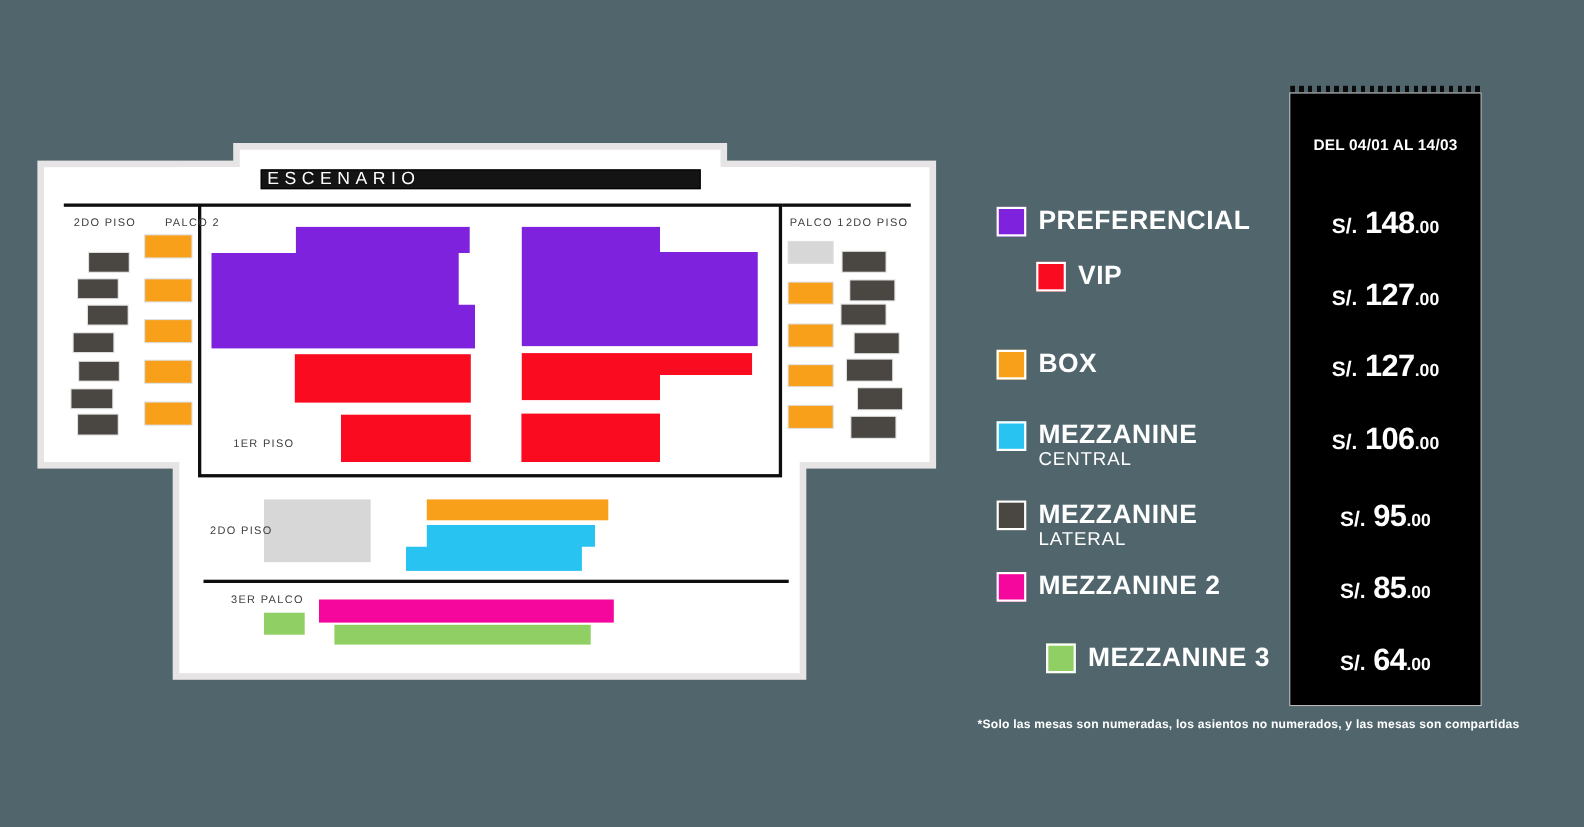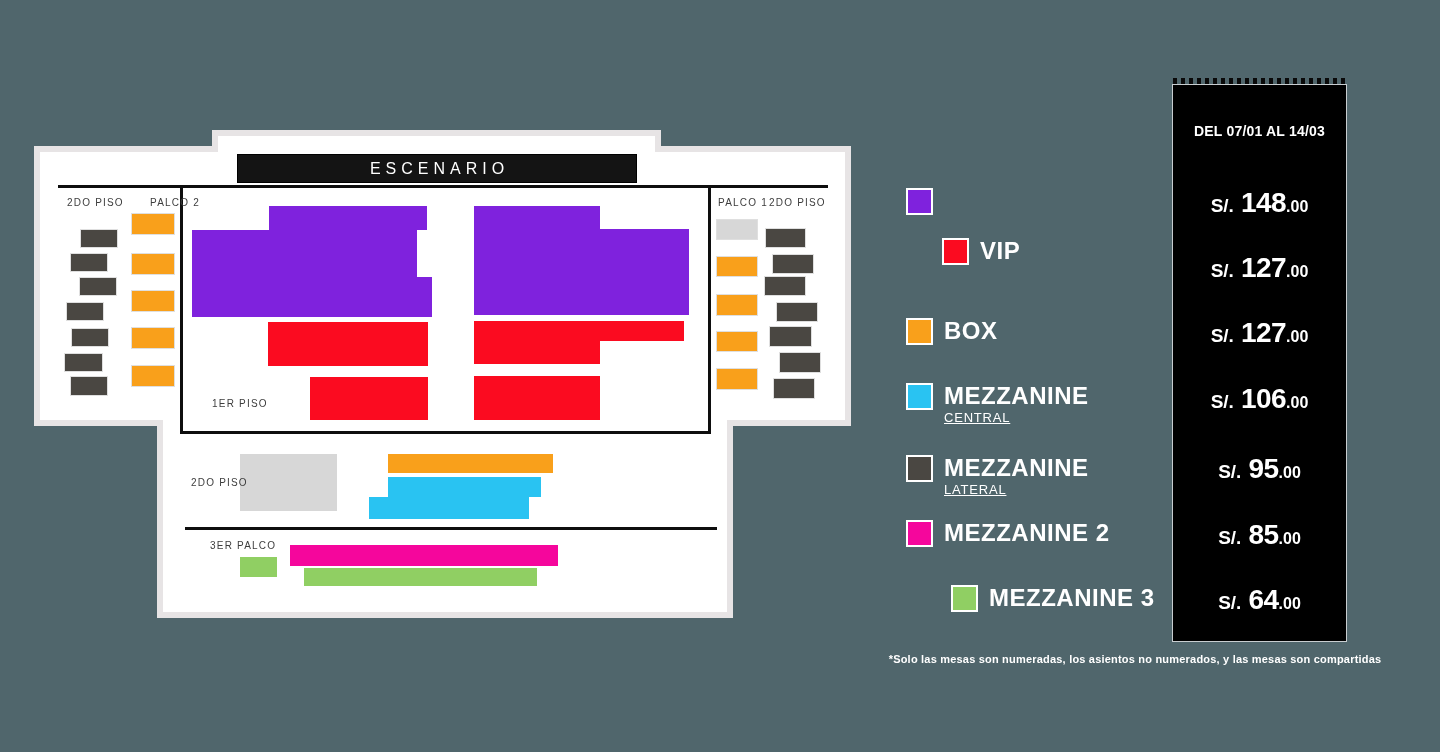--- a/index.html
+++ b/index.html
@@ -10,23 +10,23 @@
     -webkit-font-smoothing:antialiased;
   }
   
   .back{position:absolute;background:#e7e4e5;z-index:0;}
   .white{position:absolute;background:#ffffff;z-index:1;}
   
   .blackline{position:absolute;background:#0e0e0e;z-index:3;}
   .mainbox{position:absolute;border:3px solid #0e0e0e;background:transparent;z-index:3;}
   
   .stage{
-    position:absolute;left:237px;top:154px;width:400px;height:29px;
+    position:absolute;left:237px;top:154px;width:400px;height:18px;
     background:#141414;border:1px solid #000;box-sizing:border-box;z-index:4;
-    display:flex;align-items:center;justify-content:center;
+    display:flex;align-items:center;justify-content:flex-start;
   }
   .stage span{
     color:#fff;font-size:16px;letter-spacing:5px;font-weight:400;padding-left:5px;
   }
   
   .maplabel{
     position:absolute;z-index:5;color:#3d3d3d;font-size:10px;font-weight:400;
     letter-spacing:1.2px;white-space:nowrap;
   }
   
@@ -41,21 +41,21 @@
   .c-magenta{background:#f5069c;}
   .c-green{background:#90cf63;}
   
   .legend-row{position:absolute;left:906px;z-index:5;display:flex;align-items:flex-start;}
   .swatch{
     display:block;width:27px;height:27px;box-sizing:border-box;
     border:2px solid #ffffff;flex:0 0 27px;
   }
   .legend-text{margin-left:11px;color:#ffffff;}
   .legend-main{display:block;font-size:24px;font-weight:700;letter-spacing:.5px;line-height:26px;white-space:nowrap;}
-  .legend-sub{display:block;font-size:13px;font-weight:500;letter-spacing:.8px;line-height:18px;white-space:nowrap;text-decoration:underline;}
+  .legend-sub{display:block;font-size:17px;font-weight:500;letter-spacing:.8px;line-height:18px;white-space:nowrap;}
   
   .price-panel{
     position:absolute;left:1172px;top:84px;width:175px;height:558px;
     background:#000;border:1px solid #c8cdd0;box-sizing:border-box;z-index:5;
   }
   .perforation{
     position:absolute;left:1173px;top:78px;width:173px;height:6px;z-index:5;
     background:repeating-linear-gradient(90deg,#0a0a0a 0 4px,transparent 4px 8px);
   }
   .panel-title{
@@ -162,20 +162,23 @@
     <div class="shape c-magenta" style="left:290px;top:545px;width:268px;height:21px;"></div>
     <div class="shape c-green" style="left:304px;top:568px;width:233px;height:18px;"></div>
   </div>
 
 </div>
 
 <div>
 
   <div class="legend-row" style="top:188px;">
     <span class="swatch" style="background-color: rgb(127, 34, 221);"></span>
+    <span class="legend-text">
+        <span class="legend-main">PREFERENCIAL</span>
+      </span>
   </div>
 
   <div class="legend-row" style="top:238px;margin-left:36px;">
     <span class="swatch" style="background-color: rgb(251, 11, 32);"></span>
     <span class="legend-text">
         <span class="legend-main">VIP</span>
       </span>
   </div>
 
   <div class="legend-row" style="top:318px;">
@@ -212,21 +215,21 @@
     <span class="swatch" style="background-color: rgb(144, 207, 99);"></span>
     <span class="legend-text">
         <span class="legend-main">MEZZANINE 3</span>
       </span>
   </div>
 
 </div>
 
 <div class="perforation"></div>
 <div class="price-panel">
-  <div class="panel-sub">DEL 07/01 AL 14/03</div>
+  <div class="panel-sub">DEL 04/01 AL 14/03</div>
 
   <div class="price-row" style="top:102px;">
     <span class="cur">S/.</span>
       <span class="amt">148</span>
       <span class="cents">.00</span>
   </div>
   <div class="price-row" style="top:167px;">
     <span class="cur">S/.</span>
       <span class="amt">127</span>
       <span class="cents">.00</span>

